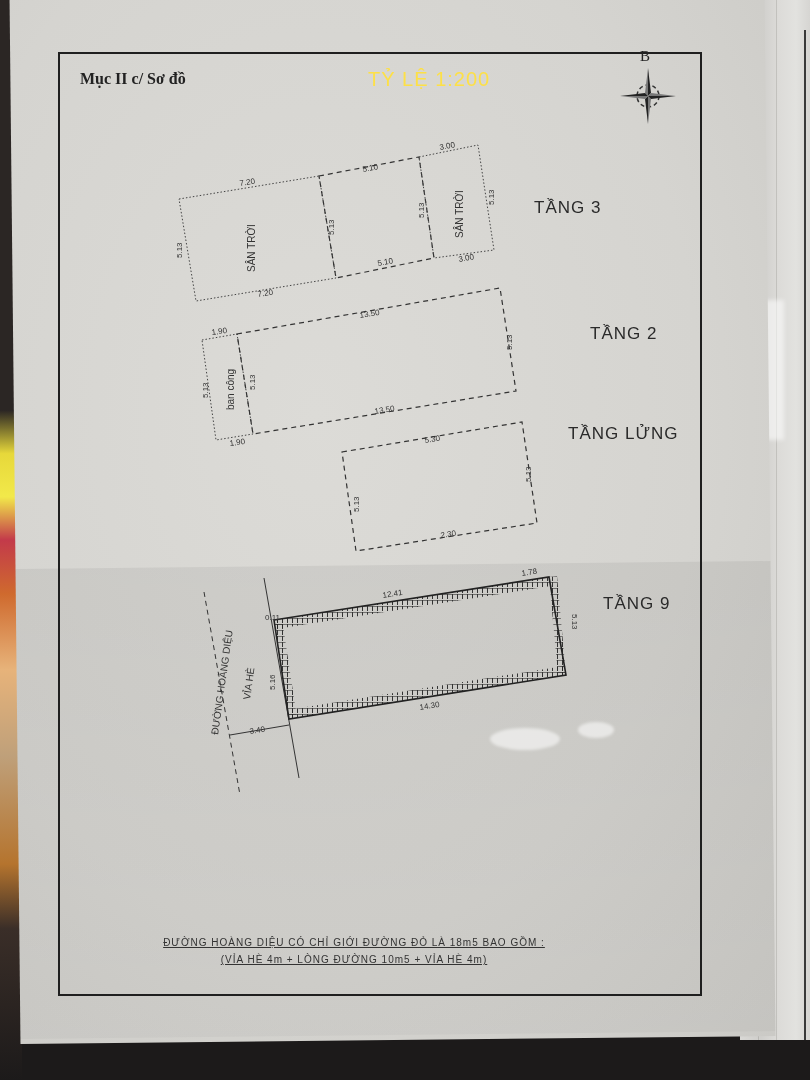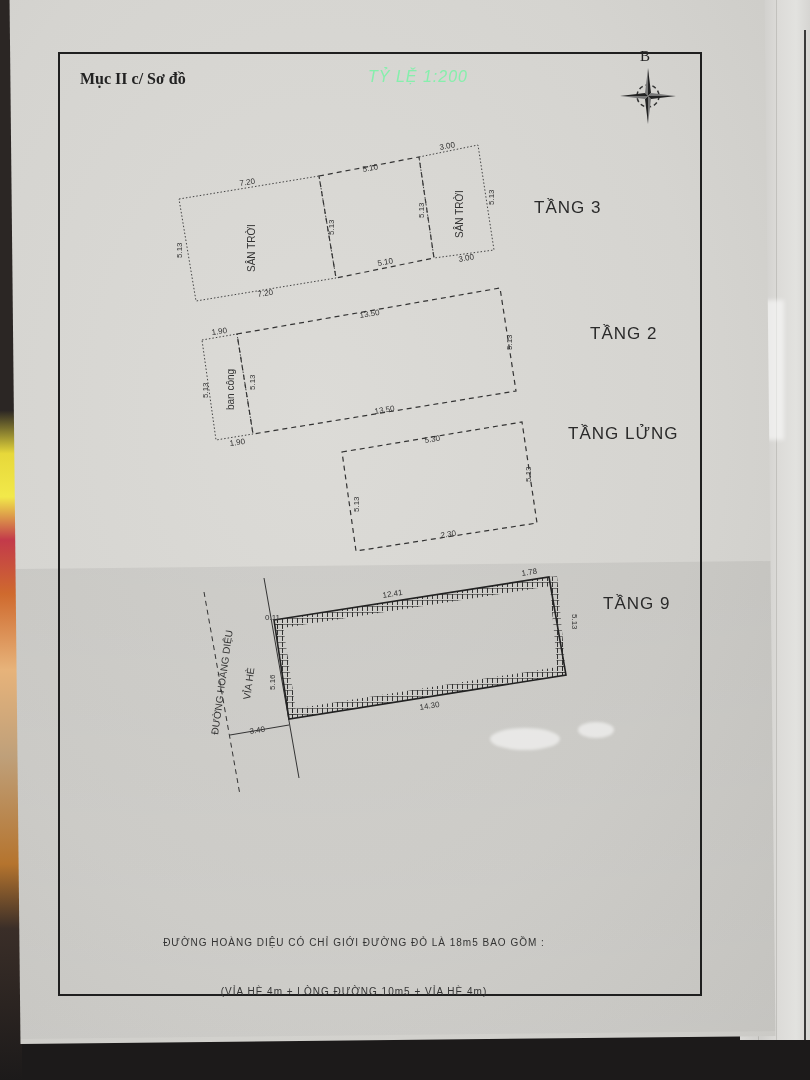--- a/index.html
+++ b/index.html
@@ -34,36 +34,36 @@
   .frame {
     position: absolute; left: 58px; top: 52px; width: 640px; height: 940px;
     border: 2px solid #1f1f1f;
   }
   .muc-label {
     position: absolute; left: 80px; top: 70px;
     font-family: "Liberation Serif", serif; font-weight: bold; font-size: 16px; color: #222;
   }
   .scale-label {
     position: absolute; left: 368px; top: 68px;
-    font-size: 16px; letter-spacing: 1px; color: #86efac; font-style: italic;
+    font-size: 20px; letter-spacing: 1px; color: #fde047;
   }
   .compass { position: absolute; left: 618px; top: 48px; width: 60px; height: 80px; }
   .compass .b { position:absolute; left:22px; top:0; font-family:"Liberation Serif", serif; font-size:15px; color:#222; }
   .compass svg { position:absolute; left:0; top:18px; }
 
   .floor-label {
     position: absolute; font-size: 17px; color: #2a2a2a; letter-spacing: 1px;
   }
   .plans { position: absolute; left: 0; top: 0; width: 810px; height: 1080px; }
   .dim { font-family: "Liberation Sans", sans-serif; font-size: 8px; fill: #333; }
   .room { font-family: "Liberation Sans", sans-serif; font-size: 10px; fill: #333; }
 
   .footnote {
     position: absolute; left: 0; width: 708px; text-align: center;
-    font-size: 10px; color: #333; letter-spacing: 1px;
+    font-size: 10px; color: #333; letter-spacing: 1px; text-decoration: underline;
   }
   .stain { position:absolute; background: rgba(255,255,255,0.55); border-radius: 50%; filter: blur(1.5px); }
 </style>
 </head>
 <body>
 
 <div class="left-strip"></div>
 <div class="back-sheet">
   <div class="crease1"></div>
   <div class="crease2"></div>
@@ -165,13 +165,13 @@
     <text class="dim" x="250" y="734" transform="rotate(-9 250 734)">3.40</text>
     <text class="room" x="218" y="735" transform="rotate(-82 218 735)">ĐƯỜNG HOÀNG DIỆU</text>
     <text class="room" x="250" y="700" transform="rotate(-82 250 700)">VỈA HÈ</text>
   </g>
 </svg>
 
 <div class="stain" style="left:490px; top:728px; width:70px; height:22px;"></div>
 <div class="stain" style="left:578px; top:722px; width:36px; height:16px;"></div>
 
 <div class="footnote" style="top:937px;">ĐƯỜNG HOÀNG DIỆU CÓ CHỈ GIỚI ĐƯỜNG ĐỎ LÀ 18m5 BAO GỒM :</div>
-<div class="footnote" style="top:954px;margin-top:32px;">(VỈA HÈ 4m + LÒNG ĐƯỜNG 10m5 + VỈA HÈ 4m)</div>
+<div class="footnote" style="top:954px;">(VỈA HÈ 4m + LÒNG ĐƯỜNG 10m5 + VỈA HÈ 4m)</div>
 
 </body></html>

